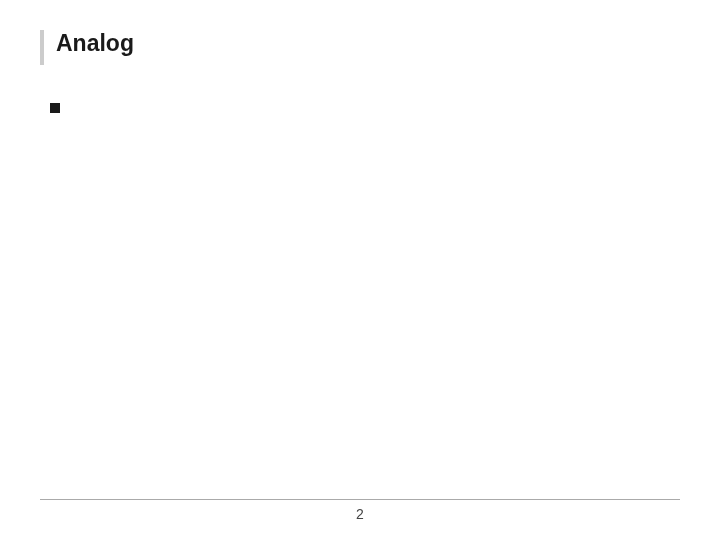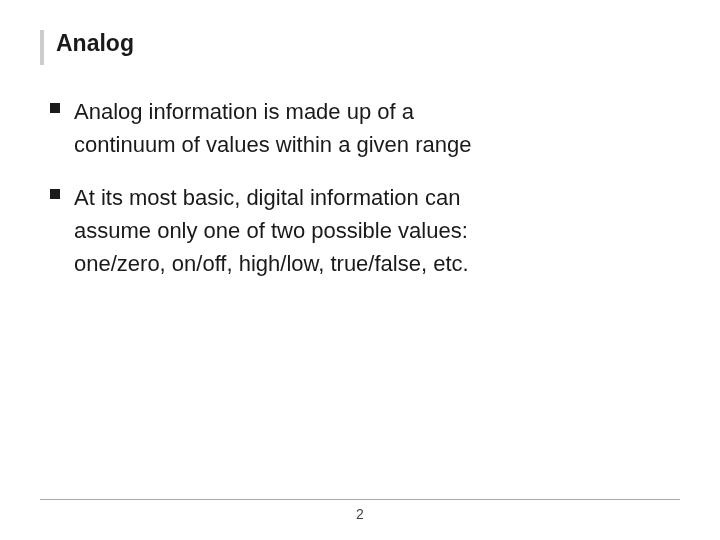--- a/index.html
+++ b/index.html
@@ -88,33 +88,21 @@
 <body>
 
 <div class="slide-container">
 
   <div class="slide-title">Analog</div>
 
   <div class="content-area">
 
     <div class="bullet-item">
       <div class="bullet-square"></div>
-      <div class="bullet-text">
-        <span>Analog   information   is   made   up   of   a</span><br>
-        <span>continuum of values within a given range</span>
-      </div>
     </div>
 
-    <div class="bullet-item">
-      <div class="bullet-square"></div>
-      <div class="bullet-text">
-        <span>At  its  most  basic,  digital  information  can</span><br>
-        <span>assume  only  one  of  two  possible  values:</span><br>
-        <span>one/zero, on/off, high/low, true/false, etc.</span>
-      </div>
-    </div>
 
   </div>
 
   <div class="bottom-line"></div>
   <div class="page-number">2</div>
 
 </div>
 
 </body></html>

